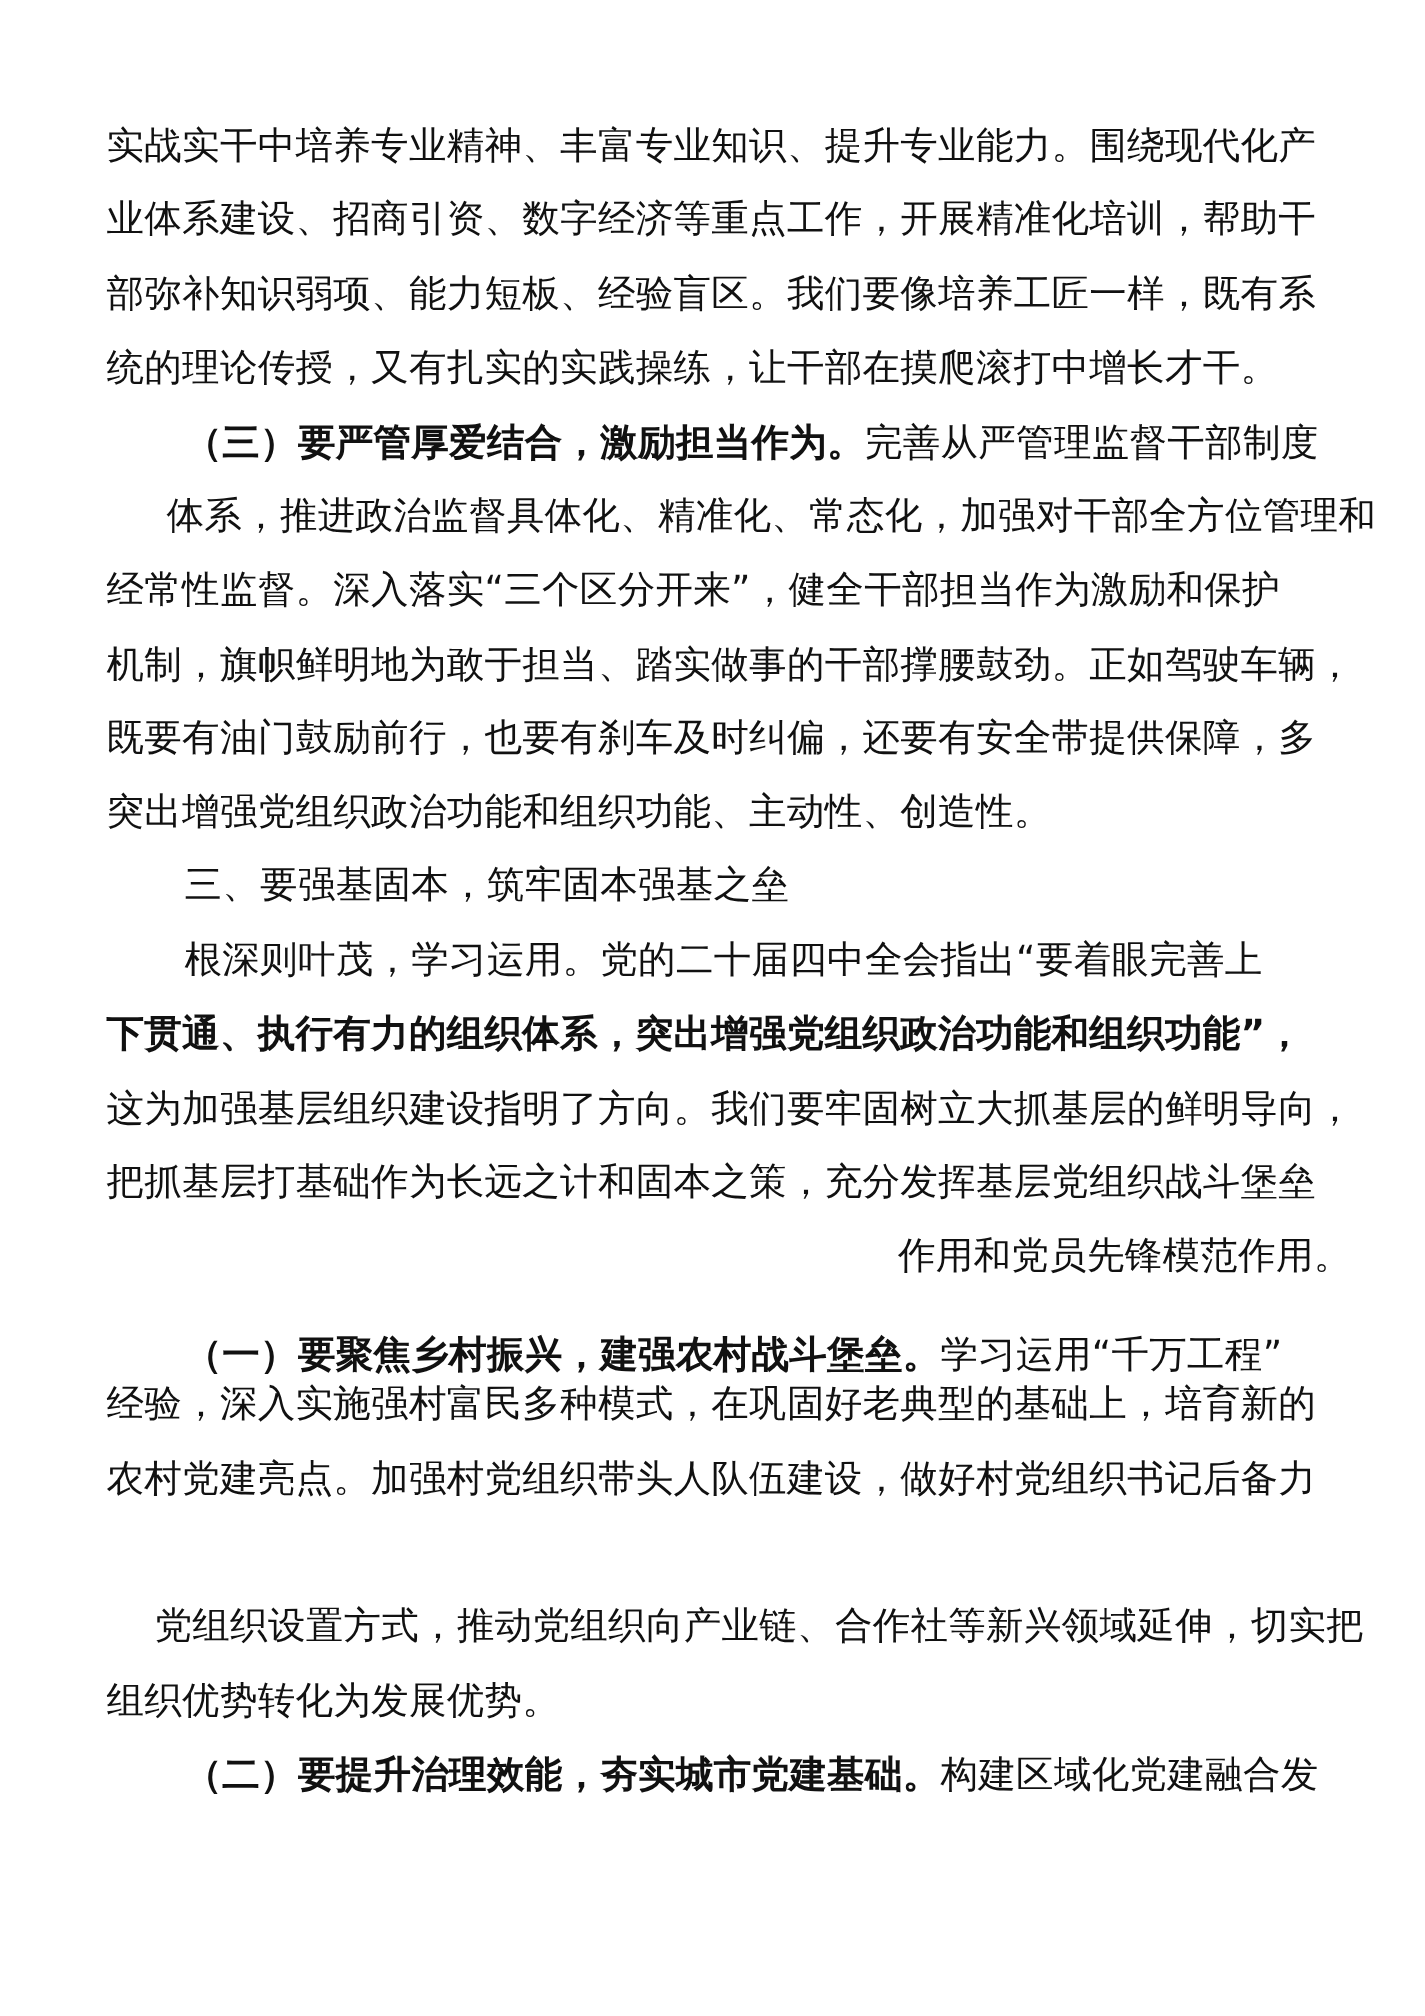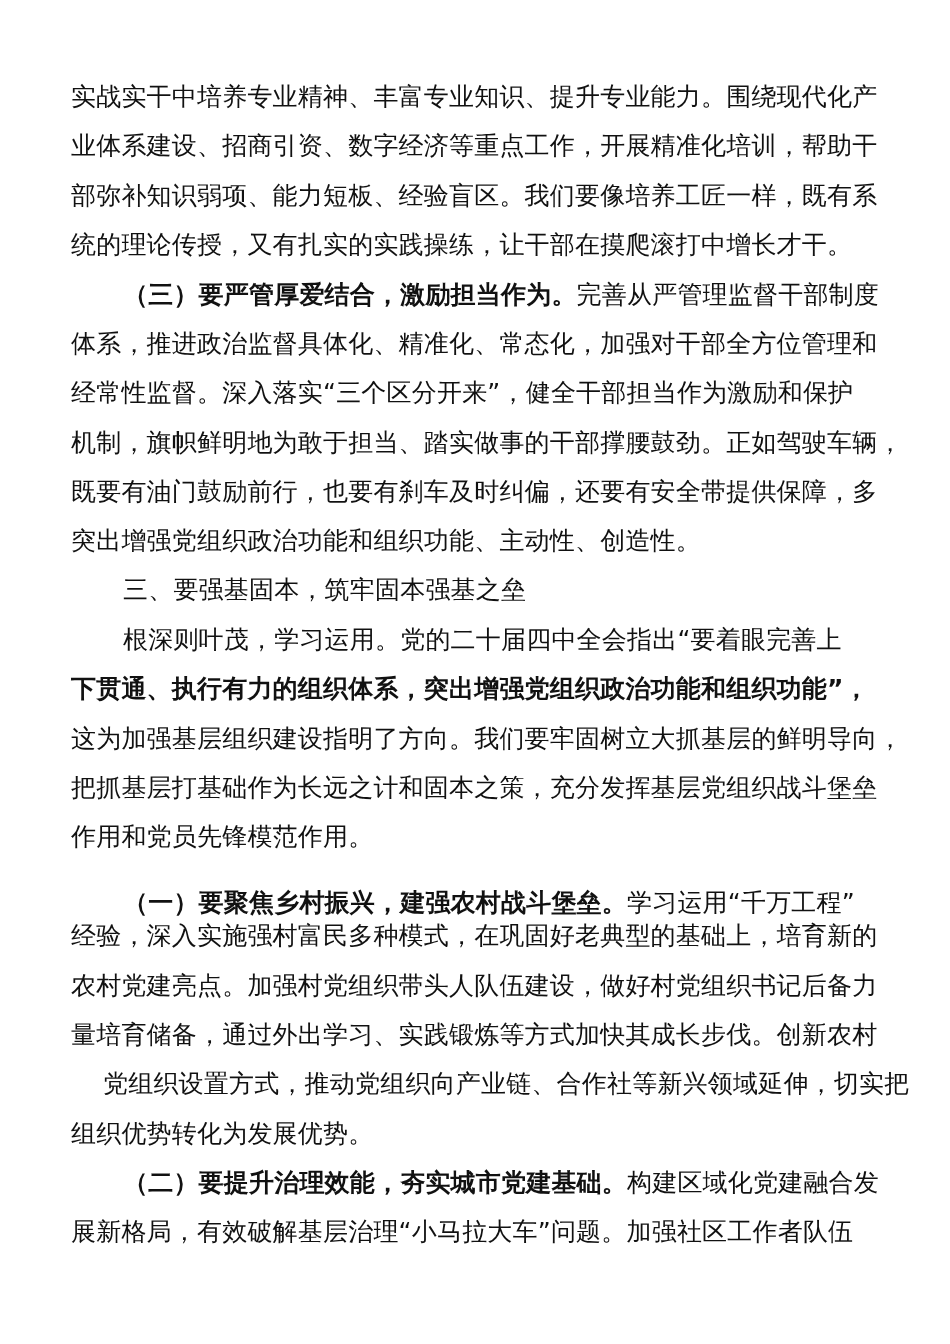--- a/index.html
+++ b/index.html
@@ -45,41 +45,39 @@
 <div class="page">
 
   <div class="line" style="top:77px;">实战实干中培养专业精神、丰富专业知识、提升专业能力。围绕现代化产</div>
   <div class="line" style="top:126px;">业体系建设、招商引资、数字经济等重点工作，开展精准化培训，帮助干</div>
   <div class="line" style="top:176px;">部弥补知识弱项、能力短板、经验盲区。我们要像培养工匠一样，既有系</div>
   <div class="line" style="top:225px;">统的理论传授，又有扎实的实践操练，让干部在摸爬滚打中增长才干。</div>
 
   <div class="line indent-sub" style="top:275px;">
     <span class="lead-in">（三）要严管厚爱结合，激励担当作为。</span><span>完善从严管理监督干部制度</span>
   </div>
-  <div class="line" style="top:324px;">体系，推进政治监督具体化、精准化、常态化，加强对干部全方位管理和</div>
+  <div class="line" style="top:324px;margin-left:40px;">体系，推进政治监督具体化、精准化、常态化，加强对干部全方位管理和</div>
   <div class="line" style="top:373px;">经常性监督。深入落实“三个区分开来”，健全干部担当作为激励和保护</div>
   <div class="line" style="top:423px;">机制，旗帜鲜明地为敢于担当、踏实做事的干部撑腰鼓劲。正如驾驶车辆，</div>
   <div class="line" style="top:472px;">既要有油门鼓励前行，也要有刹车及时纠偏，还要有安全带提供保障，多</div>
   <div class="line" style="top:521px;">突出增强党组织政治功能和组织功能、主动性、创造性。</div>
 
   <div class="line indent-2" style="top:570px;">三、要强基固本，筑牢固本强基之垒</div>
 
   <div class="line indent-2" style="top:620px;">根深则叶茂，学习运用。党的二十届四中全会指出“要着眼完善上</div>
   <div class="line" style="top:669px;font-weight:bold;">下贯通、执行有力的组织体系，突出增强党组织政治功能和组织功能”，</div>
   <div class="line" style="top:719px;">这为加强基层组织建设指明了方向。我们要牢固树立大抓基层的鲜明导向，</div>
   <div class="line" style="top:768px;">把抓基层打基础作为长远之计和固本之策，充分发挥基层党组织战斗堡垒</div>
-  <div class="line" style="top:817px;">作用和党员先锋模范作用。</div>
+  <div class="line" style="top:817px;text-align:right;">作用和党员先锋模范作用。</div>
 
   <div class="line indent-sub" style="top:867px;margin-top:16px;">
     <span class="lead-in">（一）要聚焦乡村振兴，建强农村战斗堡垒。</span><span>学习运用“千万工程”</span>
   </div>
   <div class="line" style="top:916px;">经验，深入实施强村富民多种模式，在巩固好老典型的基础上，培育新的</div>
   <div class="line" style="top:966px;">农村党建亮点。加强村党组织带头人队伍建设，做好村党组织书记后备力</div>
-  <div class="line" style="top:1015px;">量培育储备，通过外出学习、实践锻炼等方式加快其成长步伐。创新农村</div>
   <div class="line" style="top:1064px;margin-left:32px;">党组织设置方式，推动党组织向产业链、合作社等新兴领域延伸，切实把</div>
   <div class="line" style="top:1114px;">组织优势转化为发展优势。</div>
 
   <div class="line indent-sub" style="top:1163px;">
     <span class="lead-in">（二）要提升治理效能，夯实城市党建基础。</span><span>构建区域化党建融合发</span>
   </div>
-  <div class="line" style="top:1212px;">展新格局，有效破解基层治理“小马拉大车”问题。加强社区工作者队伍</div>
 
 </div>
 
 </body></html>

